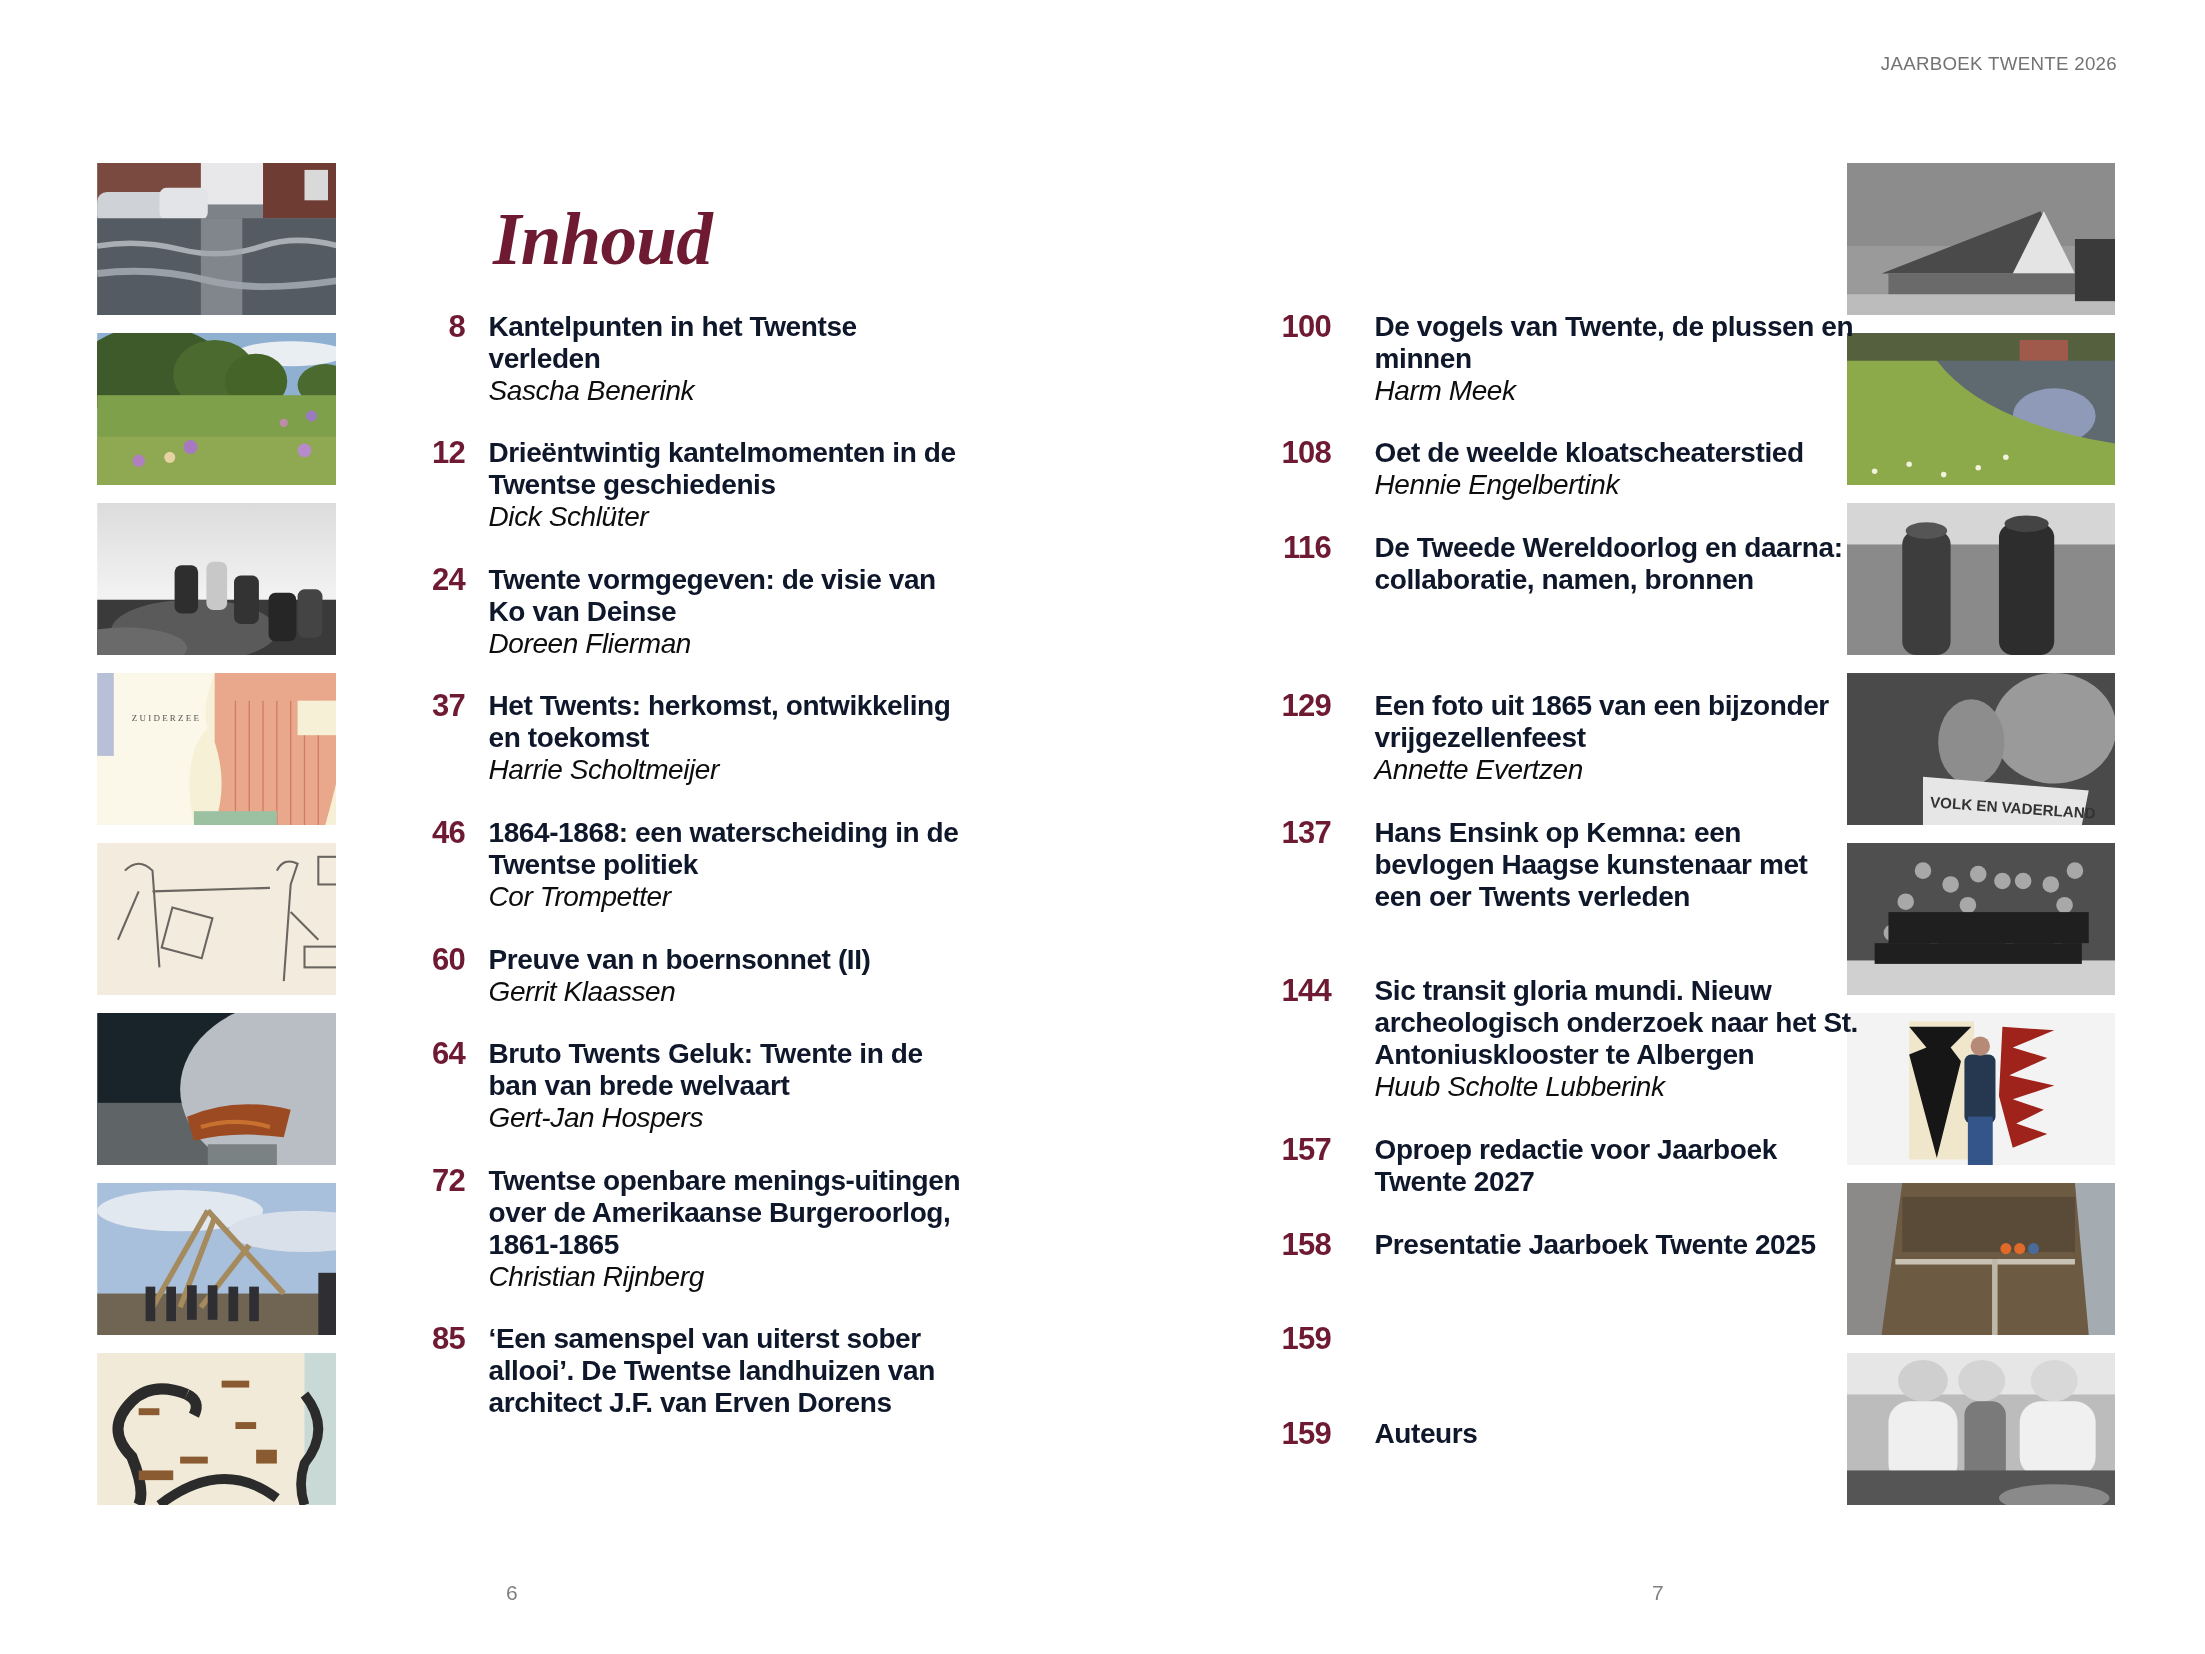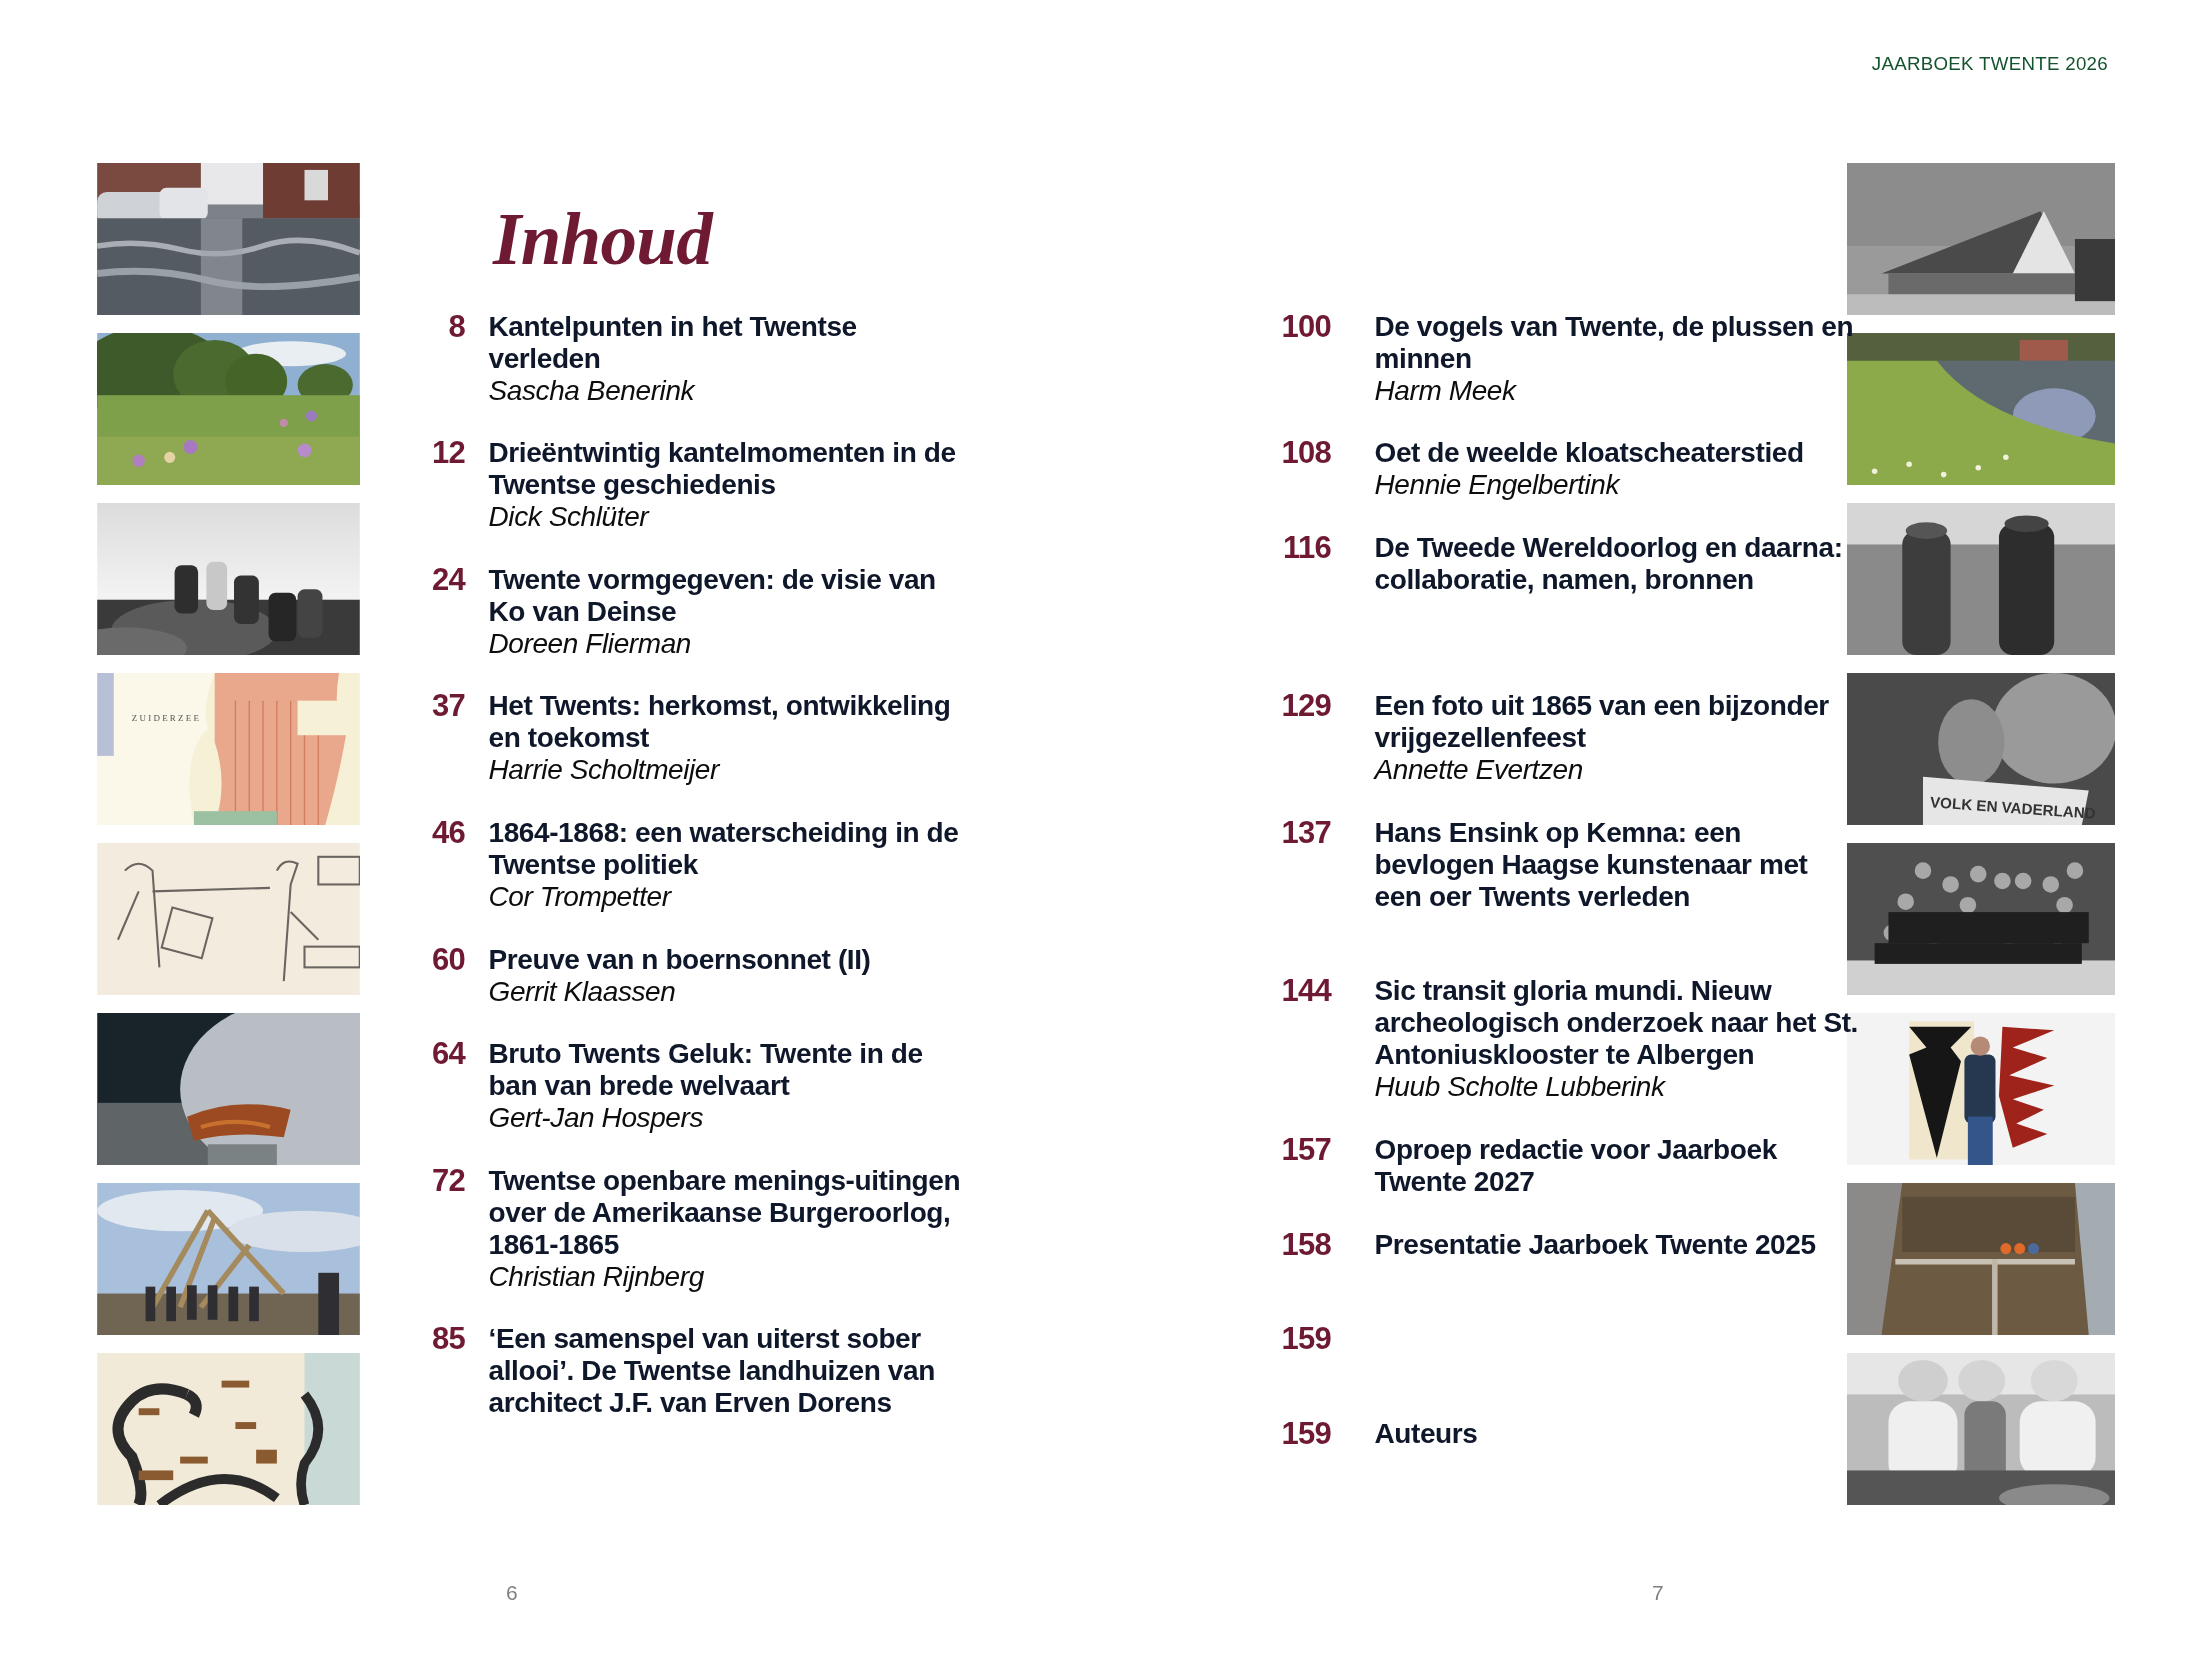--- a/index.html
+++ b/index.html
@@ -1,25 +1,25 @@
 <!DOCTYPE html>
 <html style="font-size:11px"><head>
 <meta charset="utf-8">
 <style>
   html, body { margin: 0; padding: 0; background: #ffffff; }
   body { width: 2205px; height: 1655px; position: relative; overflow: hidden;
          font-family: "Liberation Sans", "DejaVu Sans", sans-serif; color: #111; }
-  .running-head { position: absolute; right: 97px; top: 53px; font-size: 18.7px; color: #14532d;
+  .running-head { position: absolute; right: 88px; top: 53px; font-size: 18.7px; color: #737373;
                   letter-spacing: 0.3px; font-family: "Liberation Sans", sans-serif; }
   .title { position: absolute; left: 493px; top: 154px; font-family: "Liberation Serif", "DejaVu Serif", serif;
            font-weight: bold; font-size: 73px; color: #6e1a33; letter-spacing: -0.7px; line-height: 1; font-style: italic; }
   .thumb-col { position: absolute; top: 163px; width: 263px; }
   .thumb-col.left { left: 97px; }
   .thumb-col.right { left: 1861px; }
-  .thumb { width: 263px; height: 152px; margin-bottom: 18px; position: relative; overflow: hidden; }
+  .thumb { width: 239px; height: 152px; margin-bottom: 18px; position: relative; overflow: hidden; }
   .toc { position: absolute; top: 0; }
   .entry { position: absolute; display: flex; }
   .entry .num { font-weight: bold; color: #6e1a33; font-size: 31px; line-height: 32px; text-align: right;
                 font-family: "Liberation Sans", sans-serif; letter-spacing: -0.7px; }
   .entry .body { margin-left: 23.5px; }
   .entry .t { font-weight: bold; font-size: 28px; line-height: 32px; letter-spacing: -0.4px; color: #0f172a; }
   .entry .a { font-style: italic; font-size: 28px; line-height: 32px; letter-spacing: -0.4px; color: #0d0d0d; }
   .left-toc .num { width: 72px; }
   .left-toc .entry { left: 393px; }
   .left-toc .body { width: 484px; }

